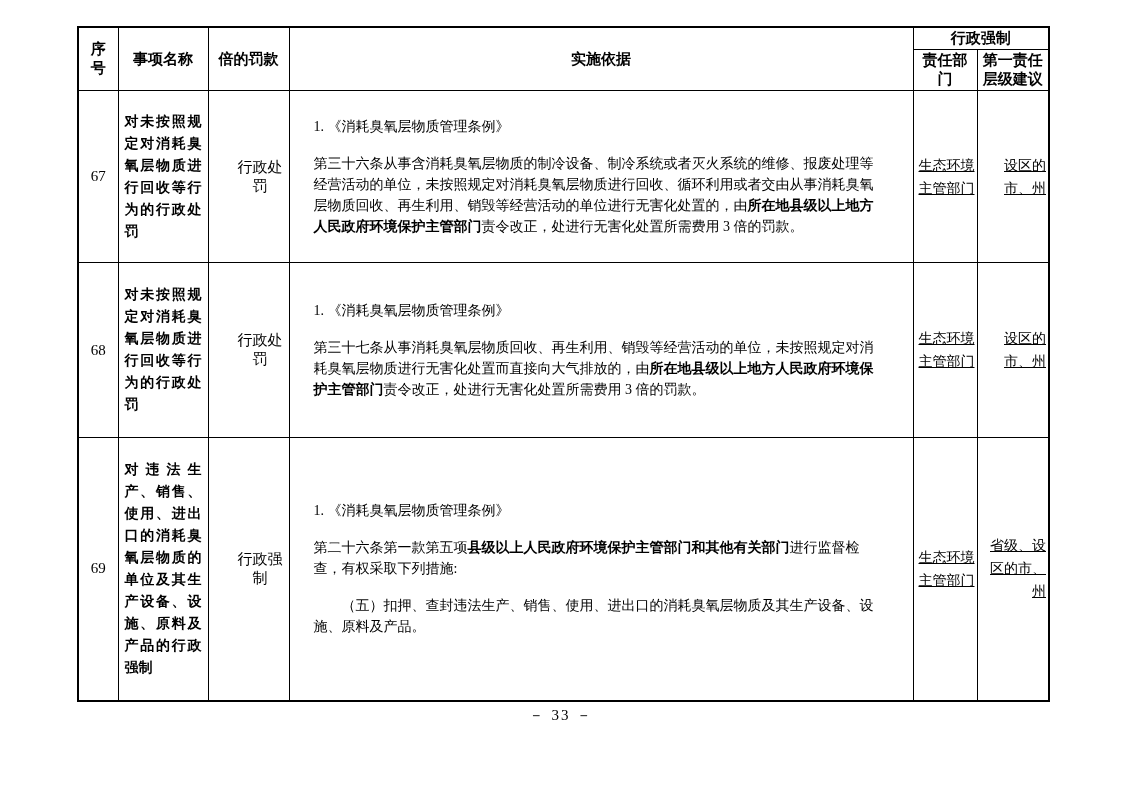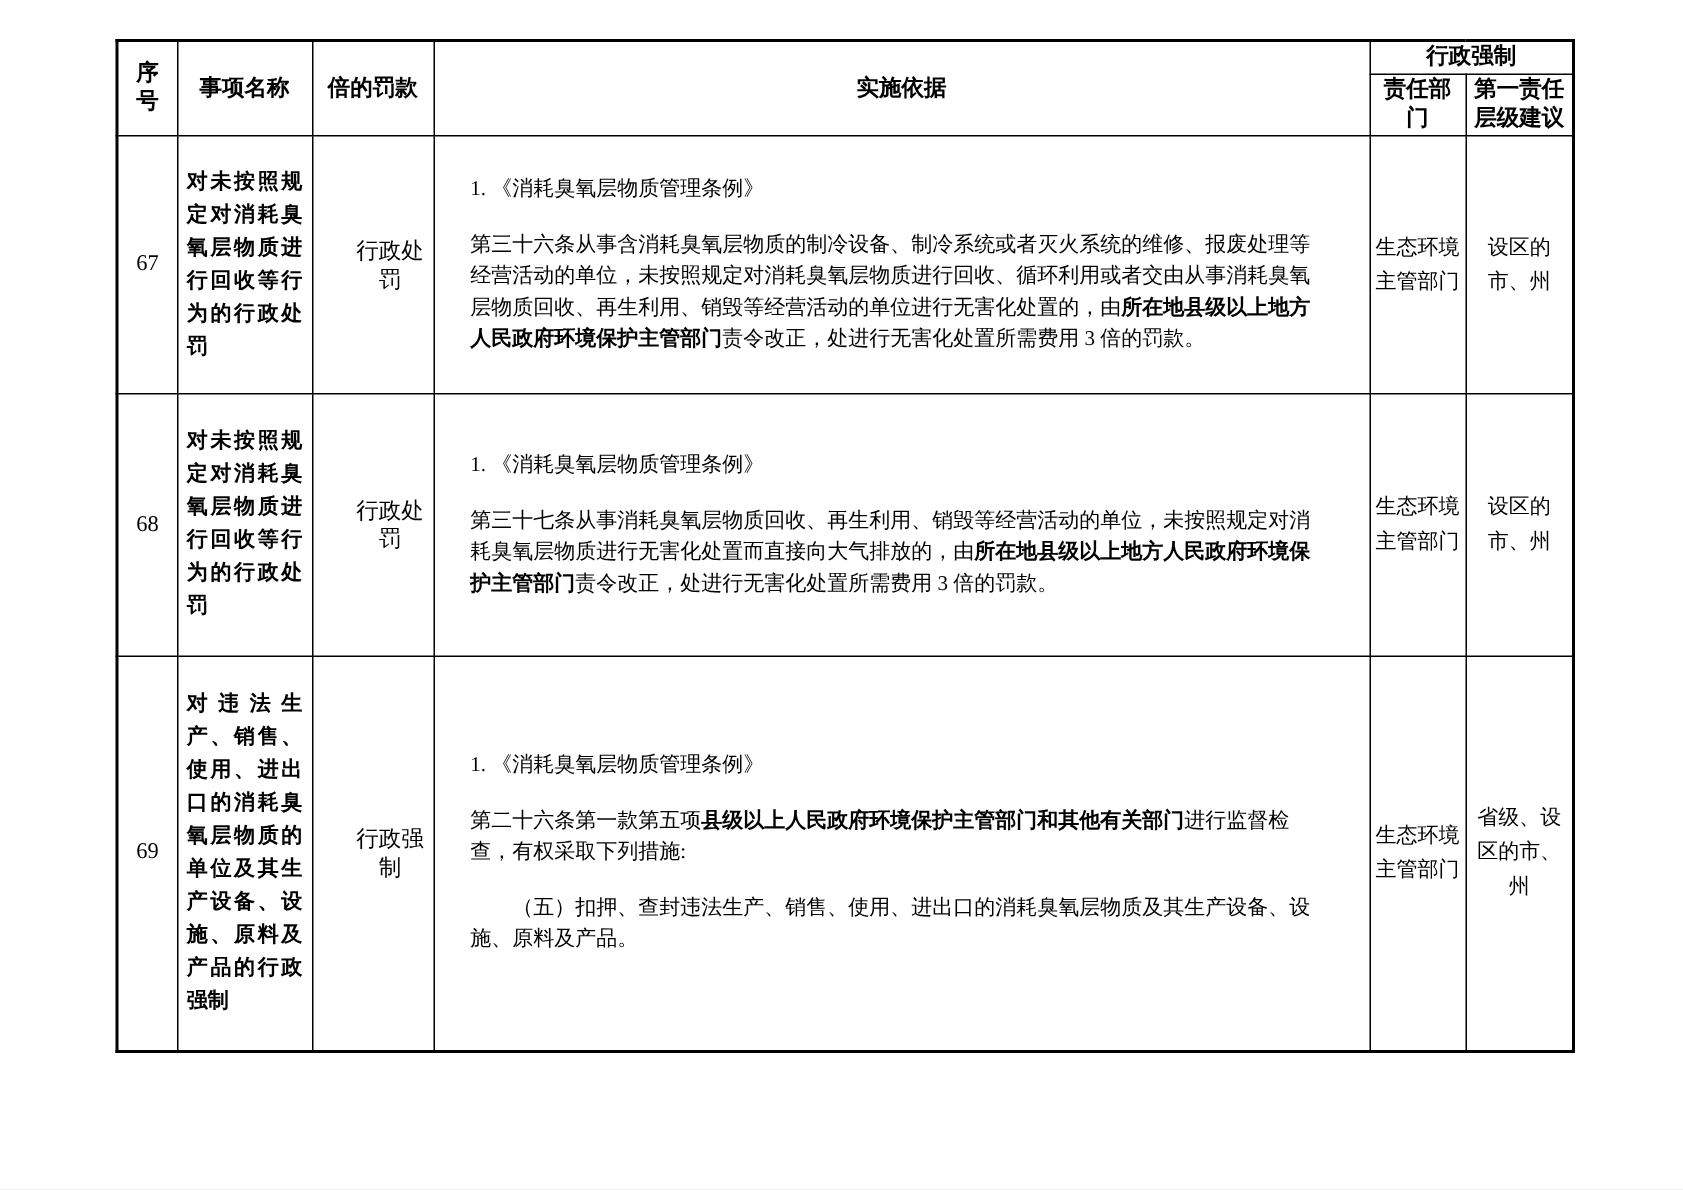--- a/index.html
+++ b/index.html
@@ -58,23 +58,24 @@
     font-size: 14px;
     line-height: 21px;
     padding: 4px 10px 4px 8px;
   }
   td.basis .para { margin: 16px; }
   td.basis .para.indent { text-indent: 2em; }
   td.basis .bold { font-weight: 700; }
   td.dept, td.level {
     font-size: 14px;
     line-height: 23px;
-    text-align: center;
+    text-align: right;
     white-space: pre-line;
     padding: 0 2px;
+    text-decoration: underline;
   }
   .footer {
     position: absolute;
     top: 706px;
     left: 0;
     width: 100%;
     text-align: center;
     font-size: 15px;
     letter-spacing: 2px;
   }
@@ -146,14 +147,15 @@
           </td>
         <td class="dept">生态环境
 主管部门</td>
         <td class="level">省级、设
 区的市、
 州</td>
       </tr>
     </tbody>
   </table>
 
+  <div class="footer">－ 33 －</div>
 
 </div>
 
 </body></html>

